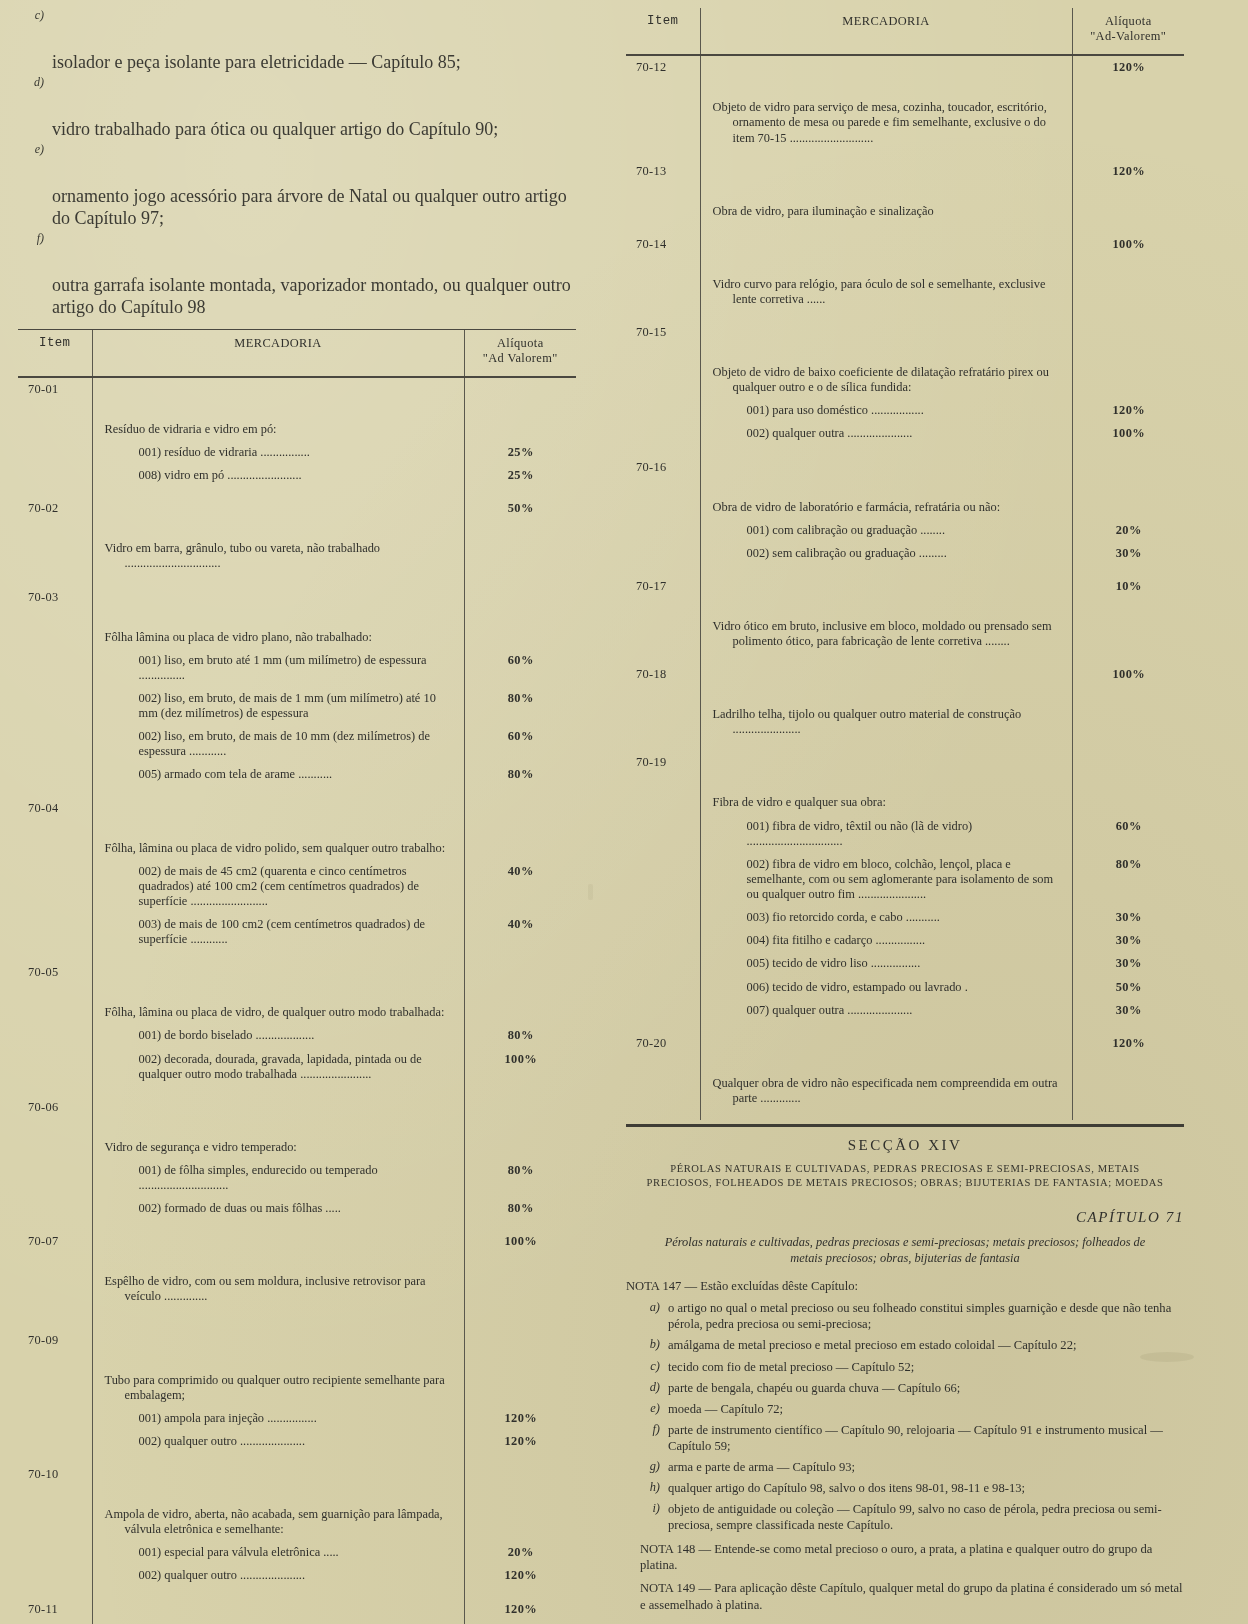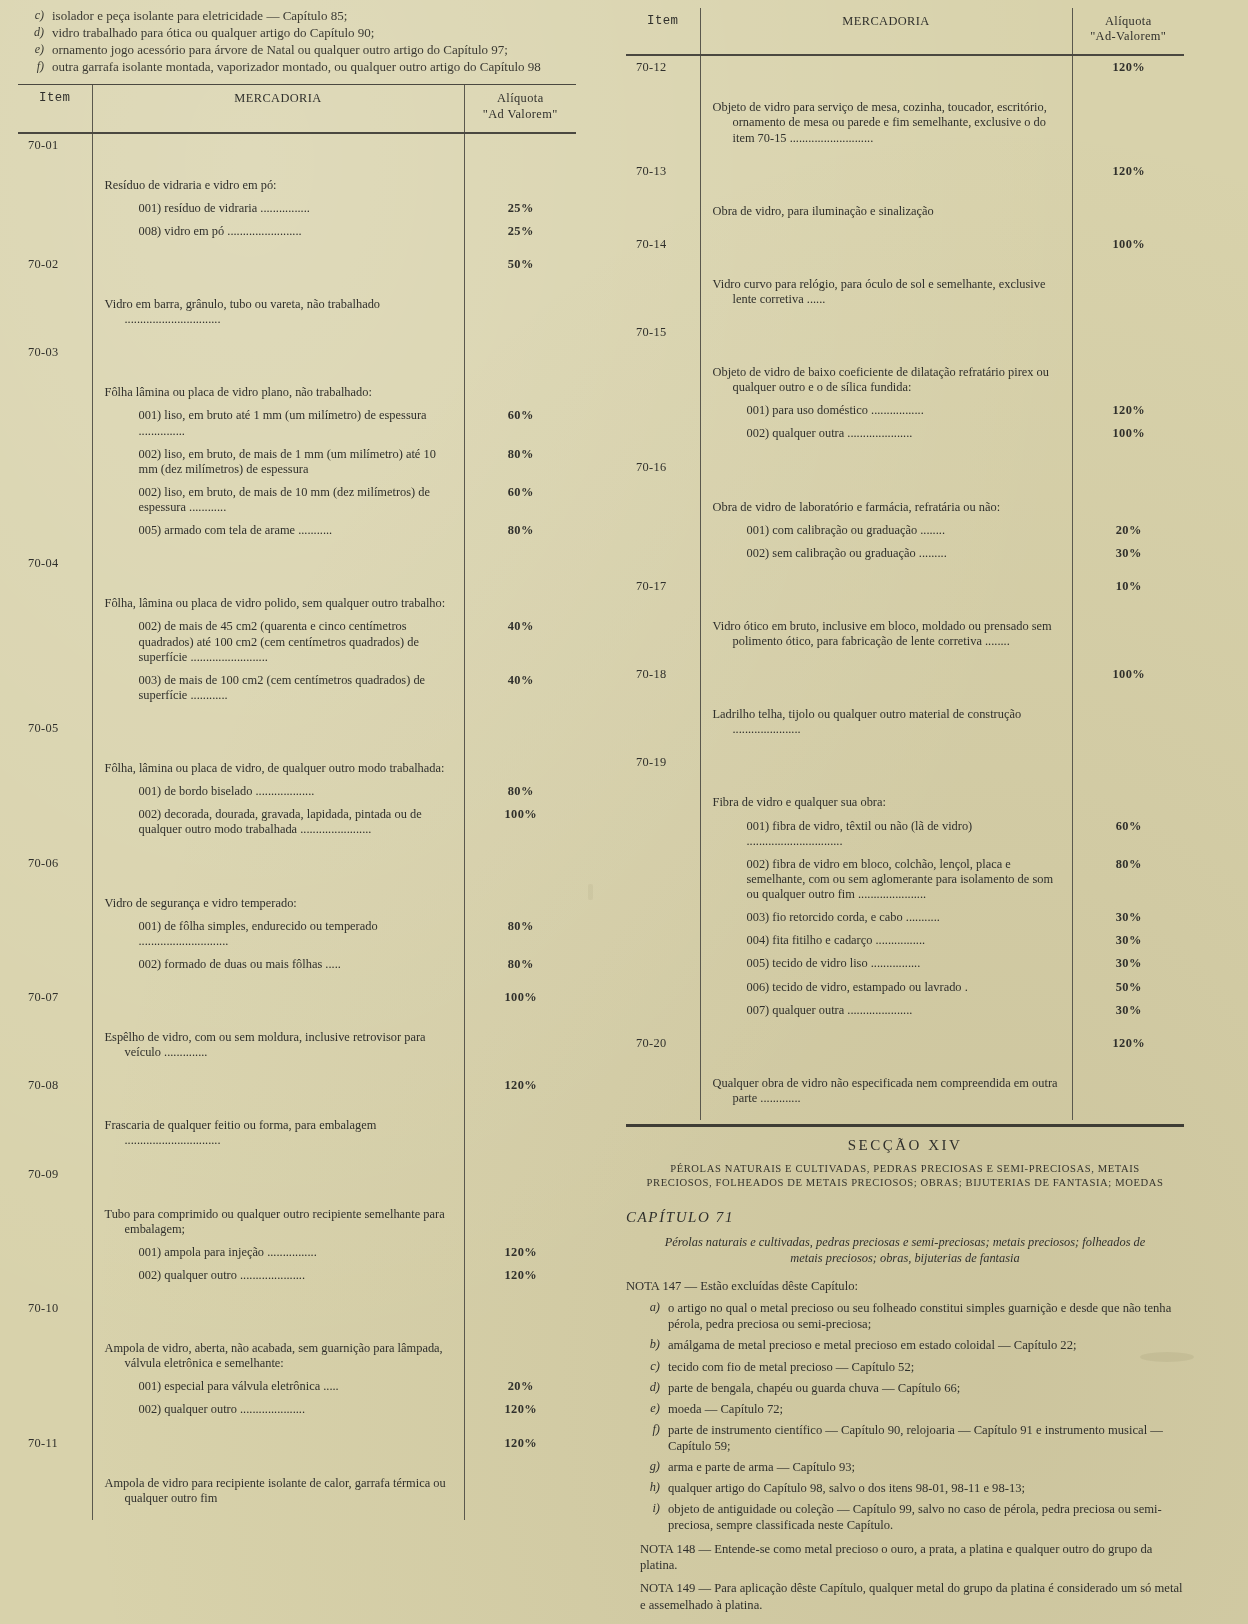--- a/index.html
+++ b/index.html
@@ -38,23 +38,24 @@
     width: 26px;
     flex: 0 0 26px;
     text-align: right;
     padding-right: 8px;
     font-style: italic;
     font-size: 12px;
     color: #3a3a33;
   }
   .lead-text {
     flex: 1;
-    font-size: 13px;
+    font-size: 18px;
     line-height: 1.22;
     color: #3b3a33;
+    margin-top: 44px;
   }
 
   hr.rule {
     border: 0;
     border-top: 1.6px solid #4a4840;
     margin: 10px 0 0 0;
   }
 
   
   table.tariff {
@@ -110,21 +111,21 @@
   }
   .sec-sub {
     text-align: center;
     font-size: 10.6px;
     letter-spacing: 0.6px;
     line-height: 1.35;
     margin: 0 18px 10px 18px;
     color: #35342d;
   }
   .cap-title {
-    text-align: left;
+    text-align: right;
     font-size: 15px;
     font-style: italic;
     letter-spacing: 1.6px;
     margin: 18px 0 8px 0;
   }
   .cap-sub {
     text-align: center;
     font-size: 12.4px;
     font-style: italic;
     line-height: 1.3;
@@ -370,27 +371,20 @@
             <td class="merc">
               <span class="hang0">Espêlho de vidro, com ou sem moldura, inclusive retrovisor para veículo ..............</span>
             </td>
             <td class="ali">100%</td>
           </tr>
           <tr class="spacer-row">
             <td></td>
             <td class="merc"></td>
             <td></td>
           </tr>
-          <tr>
-            <td class="item">70-08</td>
-            <td class="merc">
-              <span class="hang0">Frascaria de qualquer feitio ou forma, para embalagem ...............................</span>
-            </td>
-            <td class="ali">120%</td>
-          </tr>
           <tr class="spacer-row">
             <td></td>
             <td class="merc"></td>
             <td></td>
           </tr>
           <tr>
             <td class="item">70-09</td>
             <td class="merc">
               <span class="hang0">Tubo para comprimido ou qualquer outro recipiente semelhante para embalagem;</span>
             </td>

